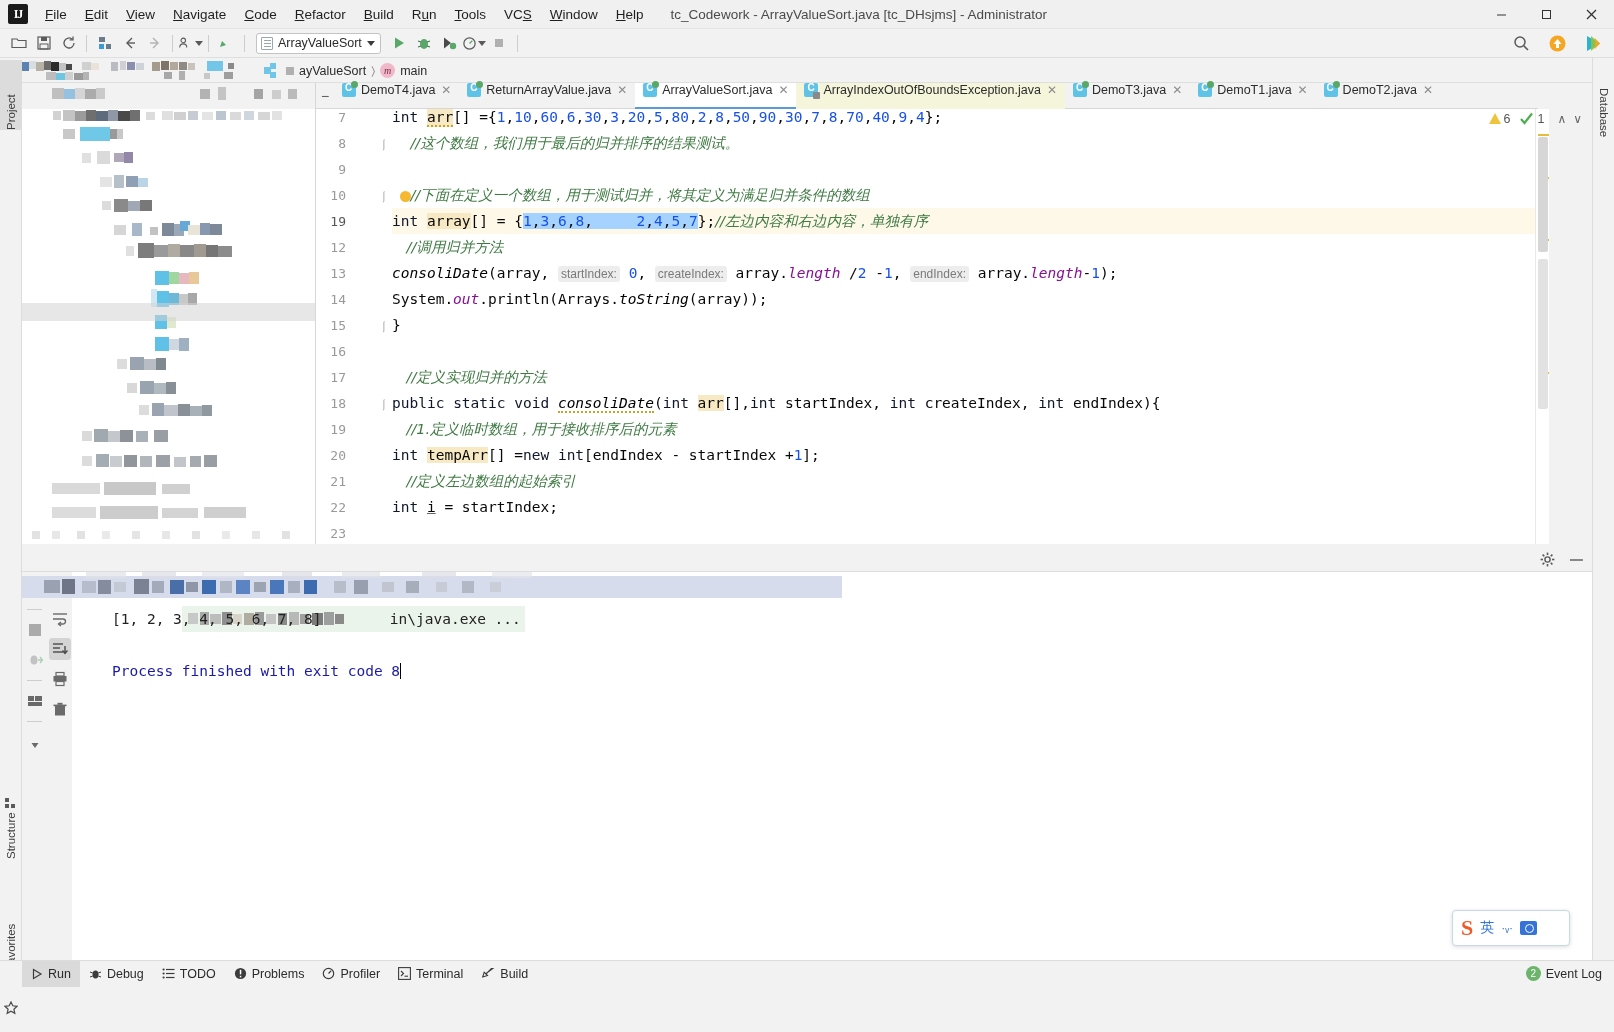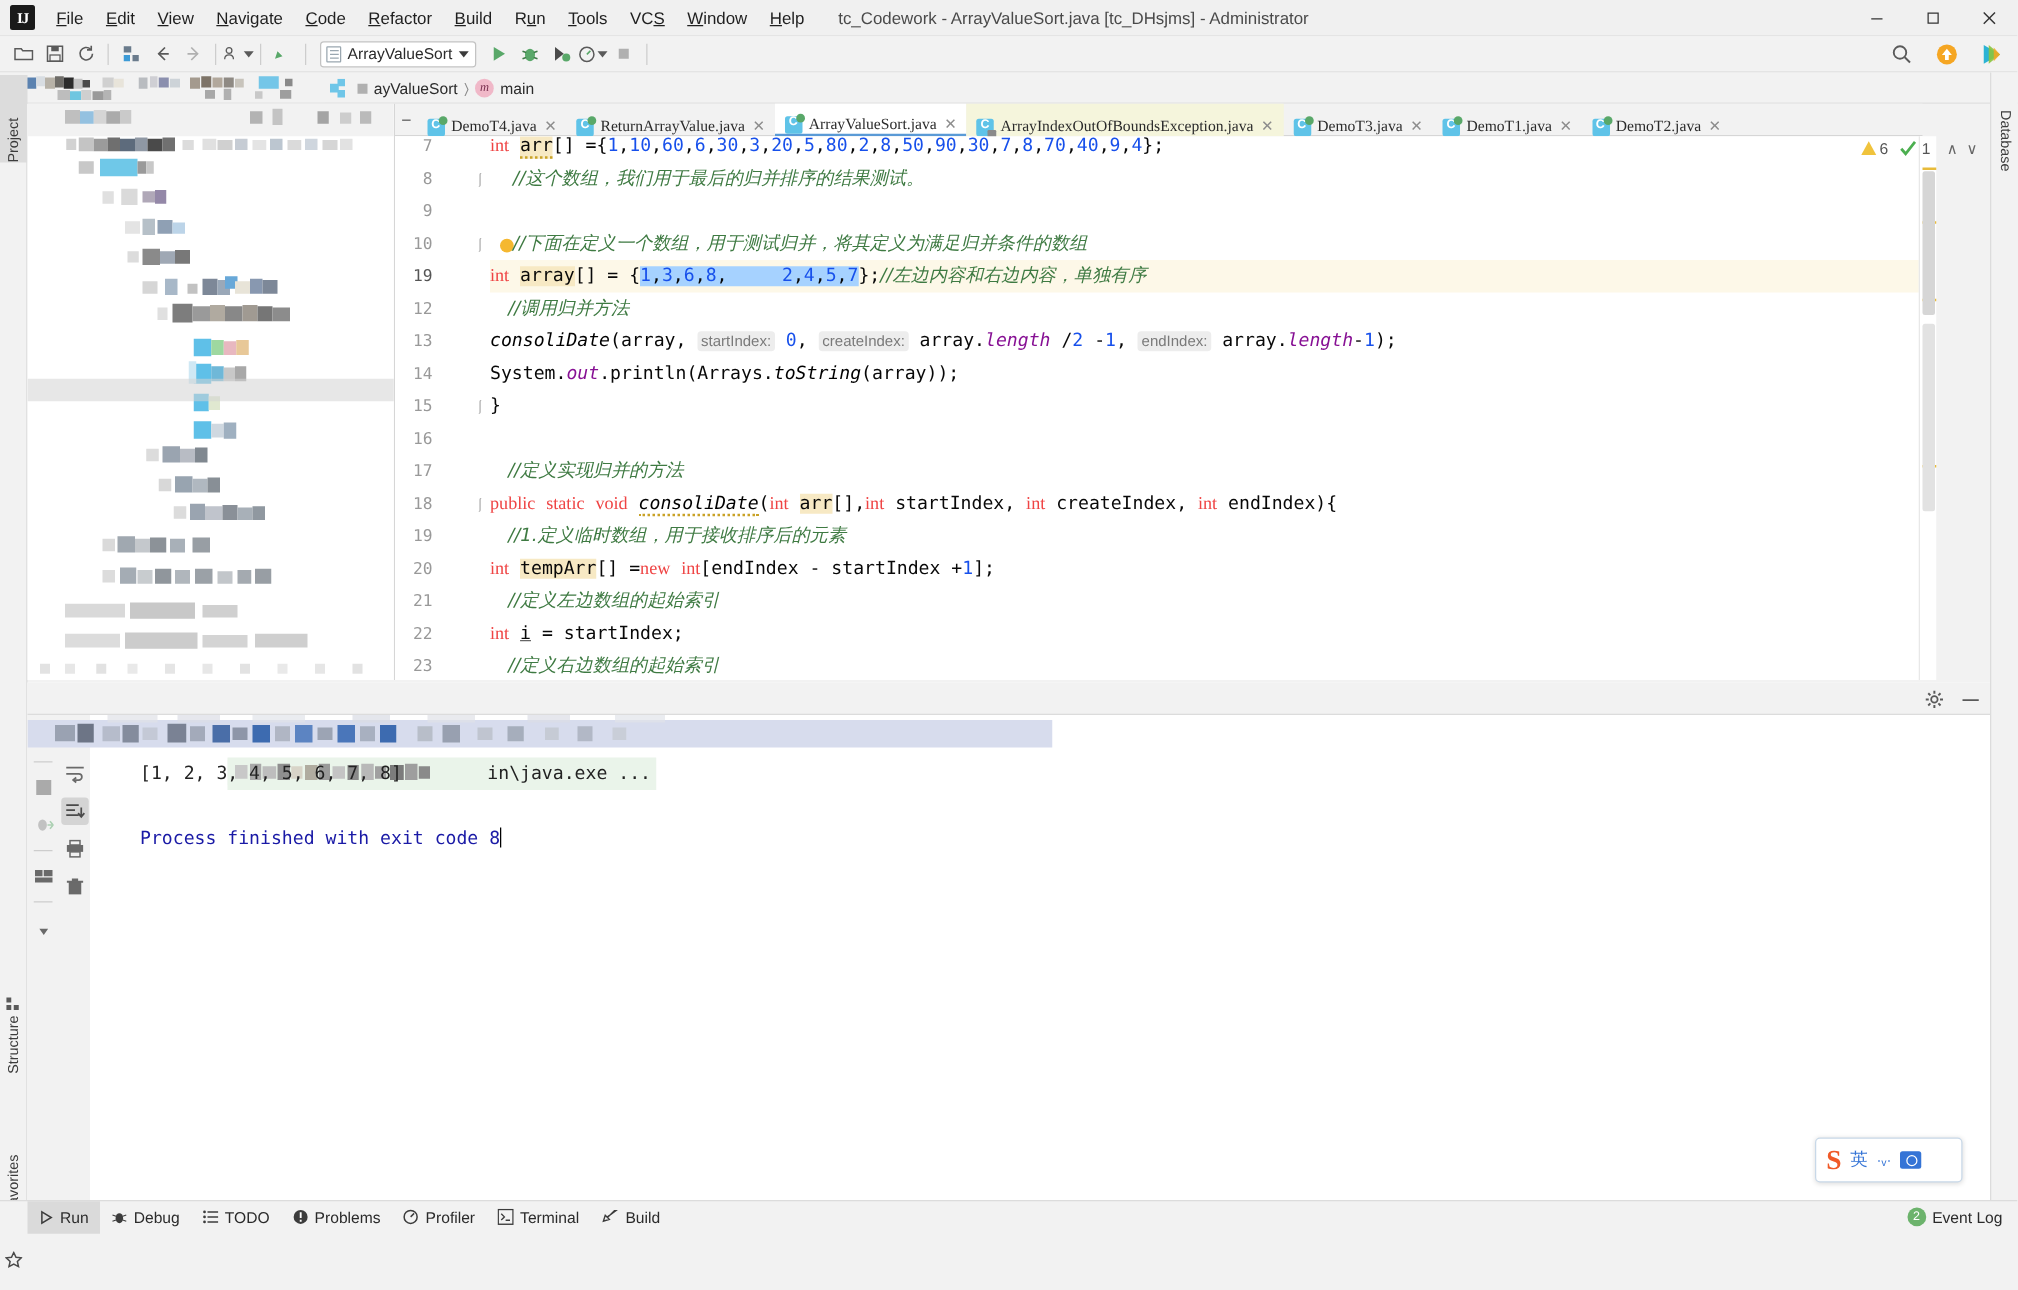--- a/index.html
+++ b/index.html
@@ -114,23 +114,23 @@
     background: #fff; overflow: hidden; border-right: 1px solid #d6d6d6;
   }
 
   
   .tabbar {
     position: absolute; left: 316px; top: 83px; width: 1222px; height: 26px;
     background: #f2f2f2; display: flex; align-items: stretch;
     border-bottom: 1px solid #d6d6d6;
   }
   .etab {
-    display: flex; align-items: flex-end; gap: 5px; padding: 0 7px 0 8px;
+    display: flex; align-items: flex-start; gap: 5px; padding: 0 7px 0 8px;
     font-size: 12.5px; color: #2b2b2b; cursor: default; position: relative;
-    white-space: nowrap; height: 26px; font-family: Liberation Serif, serif;
+    white-space: nowrap; height: 26px;
   }
   .etab.active { background: #fff; border-bottom: 2px solid #5a9ad6; }
   .etab.modified { background: #f5f5dc; }
   .jicon {
     width: 14px; height: 14px; border-radius: 2px; position: relative;
     background: #5fc3e8; display: inline-block; flex: 0 0 auto;
   }
   .jicon::before {
     content: 'C'; position: absolute; left: 3px; top: -1px;
     font-size: 10px; color: #fff; font-weight: bold;
@@ -179,21 +179,21 @@
   .code-area {
     position: absolute; left: 76px; top: 0; width: 1146px; height: 435px;
     overflow: hidden;
   }
   .cline {
     position: absolute; left: 0; width: 1146px; height: 26px; line-height: 26px;
     font-family: "DejaVu Sans Mono", monospace; font-size: 14.5px;
     white-space: pre; color: #080808;
   }
   .cline.hl { background: #fdf8e8; }
-  .kw { color: #ef4444; font-family: Liberation Serif, serif; }
+  .kw { color: #0f172a; }
   .num { color: #1750eb; }
   .cmt-cn { color: #3e7a42; font-style: italic; font-family: "DejaVu Sans", sans-serif; }
   .mth { color: #000; font-style: italic; }
   .fld { color: #871094; font-style: italic; }
   .hint {
     background: #ededed; color: #7a7a7a; font-size: 12px; border-radius: 3px;
     padding: 1px 3px; font-family: "Liberation Sans", sans-serif; font-style: normal;
   }
   .param-hl { background: #f7e9c4; }
   .sel { background: #a6d2ff; }
@@ -838,21 +838,20 @@
       <div class="cline" style="top:255px"><span class="cmt-cn">　//定义实现归并的方法</span></div>
 
       <div class="cline" style="top:307px"><span class="cmt-cn">　//1.定义临时数组，用于接收排序后的元素</span></div>
 
       <div class="cline" style="top:333px"><span class="kw">int</span> <span class="param-hl">tempArr</span>[] =<span class="kw">new</span> <span class="kw">int</span>[endIndex - startIndex +<span class="num">1</span>];</div>
 
       <div class="cline" style="top:359px"><span class="cmt-cn">　//定义左边数组的起始索引</span></div>
 
       <div class="cline" style="top:385px"><span class="kw">int</span> <span class="undl">i</span> = startIndex;</div>
 
-      <div class="cline" style="top:411px"><span class="cmt-cn">　//定义右边数组的起始索引</span></div>
     </div>
   </div>
 
   <div class="inspect-widget">
     <span class="tri-warn"></span>
     <span>6</span>
     <svg width="15" height="15" viewBox="0 0 15 15" style="margin-left:6px">
         <path d="M2 8l3.5 4L13 2.5" fill="none" stroke="#4caf50" stroke-width="2.2"></path>
       </svg>
     <span>1</span>

